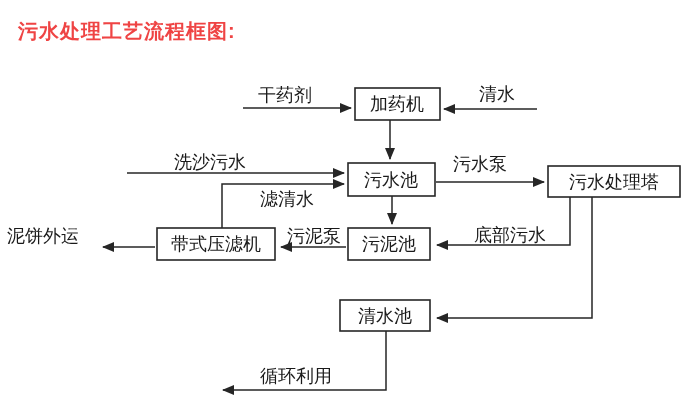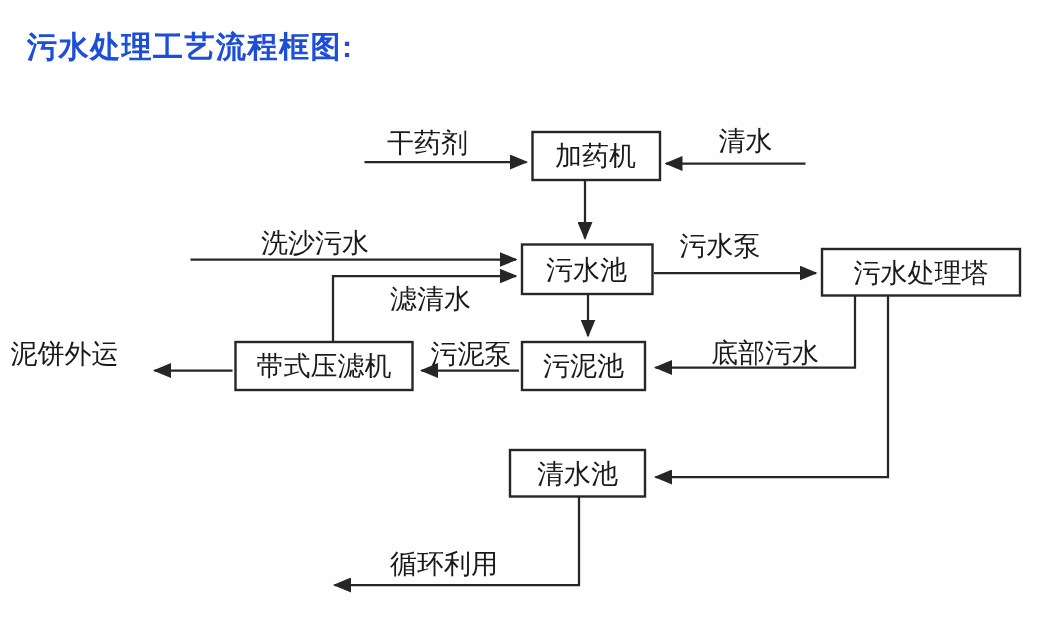--- a/index.html
+++ b/index.html
@@ -14,21 +14,21 @@
     background: #ffffff;
     font-family: "Liberation Sans", "DejaVu Sans", sans-serif;
     overflow: hidden;
   }
   #doc-title {
     position: absolute;
     left: 18px;
     top: 18px;
     font-size: 20px;
     font-weight: bold;
-    color: #1d4ed8;
+    color: #ef4444;
     letter-spacing: 1px;
     white-space: nowrap;
     text-align: center;
   }
   svg { display: block; position: absolute; left: 0; top: 0; }
   .edge {
     stroke: #262626;
     stroke-width: 1.5;
     fill: none;
   }

